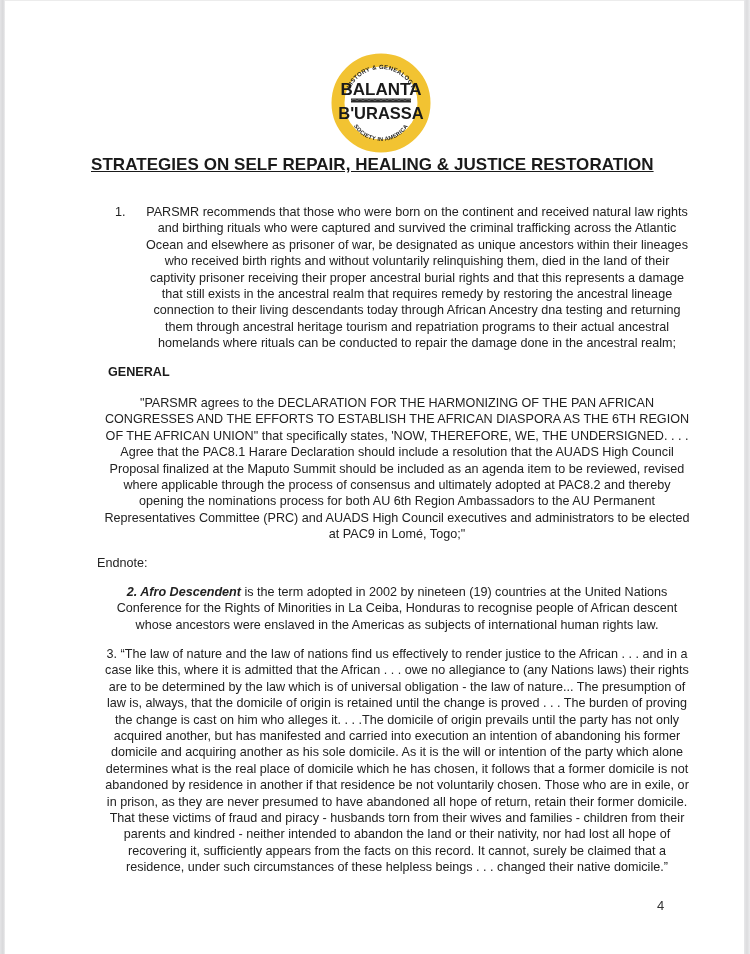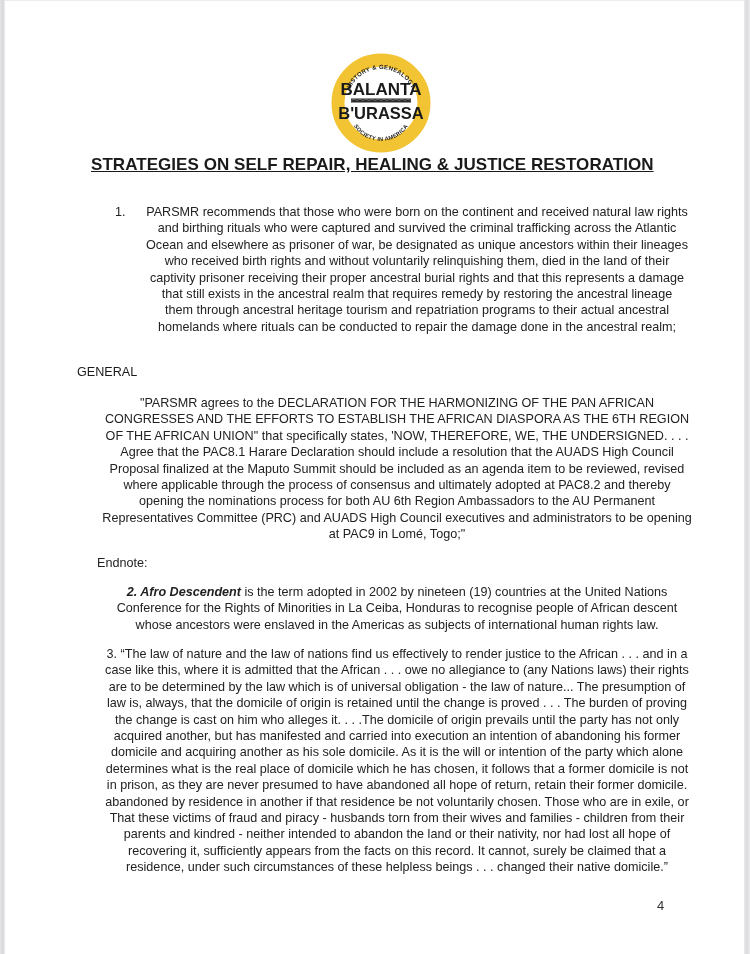--- a/index.html
+++ b/index.html
@@ -78,24 +78,24 @@
     }
     .item1 .body {
       position: absolute;
       left: 22px;
       top: 0;
       width: 560px;
     }
     .line { white-space: nowrap; display: block; text-align: center; }
     .general-label {
       position: absolute;
-      left: 72px;
+      left: 103px;
       top: 364px;
       font-size: 12.6px;
-      font-weight: normal;
+      font-weight: bold;
       color: #1a1a1a;
     }
     .general-text {
       position: absolute;
       left: 92px;
       top: 394px;
       width: 600px;
     }
     .endnote-label {
       position: absolute;
@@ -163,58 +163,59 @@
 
   <div class="item1 text">
     <span class="num">1.</span>
     <div class="body">
       <span class="line">PARSMR recommends that those who were born on the continent and received natural law rights</span>
       <span class="line">and birthing rituals who were captured and survived the criminal trafficking across the Atlantic</span>
       <span class="line">Ocean and elsewhere as prisoner of war, be designated as unique ancestors within their lineages</span>
       <span class="line">who received birth rights and without voluntarily relinquishing them, died in the land of their</span>
       <span class="line">captivity prisoner receiving their proper ancestral burial rights and that this represents a damage</span>
       <span class="line">that still exists in the ancestral realm that requires remedy by restoring the ancestral lineage</span>
+      <span class="line">connection to their living descendants today through African Ancestry dna testing and returning</span>
       <span class="line">them through ancestral heritage tourism and repatriation programs to their actual ancestral</span>
       <span class="line">homelands where rituals can be conducted to repair the damage done in the ancestral realm;</span>
     </div>
   </div>
 
   <div class="general-label">GENERAL</div>
 
   <div class="general-text text">
     <span class="line">"PARSMR  agrees to the DECLARATION FOR THE HARMONIZING OF THE PAN AFRICAN</span>
     <span class="line">CONGRESSES AND THE EFFORTS TO ESTABLISH THE AFRICAN DIASPORA AS THE 6TH REGION</span>
     <span class="line">OF THE AFRICAN UNION" that specifically states, 'NOW, THEREFORE, WE, THE UNDERSIGNED. . . .</span>
     <span class="line">Agree that the PAC8.1 Harare Declaration should include a resolution that the AUADS High Council</span>
     <span class="line">Proposal finalized at the Maputo Summit should be included as an agenda item to be reviewed, revised</span>
     <span class="line">where applicable through the process of consensus and ultimately adopted at PAC8.2 and thereby</span>
     <span class="line">opening the nominations process for both AU 6th Region Ambassadors to the AU Permanent</span>
-    <span class="line">Representatives Committee (PRC) and AUADS High Council executives and administrators to be opening</span>
+    <span class="line">Representatives Committee (PRC) and AUADS High Council executives and administrators to be elected</span>
     <span class="line">at PAC9 in Lomé, Togo;"</span>
   </div>
 
   <div class="endnote-label">Endnote:</div>
 
   <div class="note2 text">
     <span class="line"><span class="lead">2. Afro Descendent</span><span> is the term adopted in 2002 by nineteen (19) countries at the United Nations</span></span>
     <span class="line">Conference for the Rights of Minorities in La Ceiba, Honduras to recognise people of African descent</span>
     <span class="line">whose ancestors were enslaved in the Americas as subjects of international human rights law.</span>
   </div>
 
   <div class="note3 text">
     <span class="line">3. “The law of nature and the law of nations find us effectively to render justice to the African . . . and in a</span>
     <span class="line">case like this, where it is admitted that the African . . .  owe no allegiance to (any Nations laws) their rights</span>
     <span class="line">are to be determined by the law which is of universal obligation - the law of nature... The presumption of</span>
     <span class="line">law is, always, that the domicile of origin is retained until the change is proved . . . The burden of proving</span>
     <span class="line">the change is cast on him who alleges it. . . .The domicile of origin prevails until the party has not only</span>
     <span class="line">acquired another, but has manifested and carried into execution an intention of abandoning his former</span>
     <span class="line">domicile and acquiring another as his sole domicile. As it is the will or intention of the party which alone</span>
     <span class="line">determines what is the real place of domicile which he has chosen, it follows that a former domicile is not</span>
+    <span class="line">abandoned by residence in another if that residence be not voluntarily chosen. Those who are in exile, or</span>
     <span class="line">in prison, as they are never presumed to have abandoned all hope of return, retain their former domicile.</span>
-    <span class="line">abandoned by residence in another if that residence be not voluntarily chosen. Those who are in exile, or</span>
     <span class="line">That these victims of fraud and piracy - husbands torn from their wives and families - children from their</span>
     <span class="line">parents and kindred - neither intended to abandon the land or their nativity, nor had lost all hope of</span>
     <span class="line">recovering it, sufficiently appears from the facts on this record. It cannot, surely be claimed that a</span>
     <span class="line">residence, under such circumstances of these helpless beings . . .  changed their native domicile.”</span>
   </div>
 
   <div class="page-number">4</div>
 </div>
 
 </body></html>

